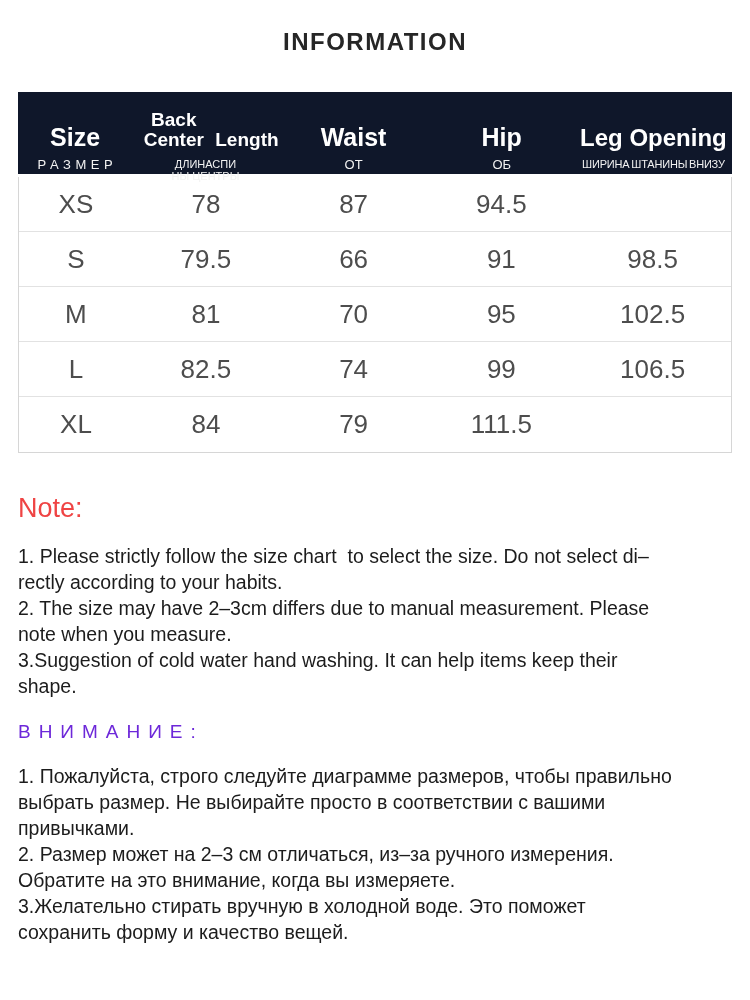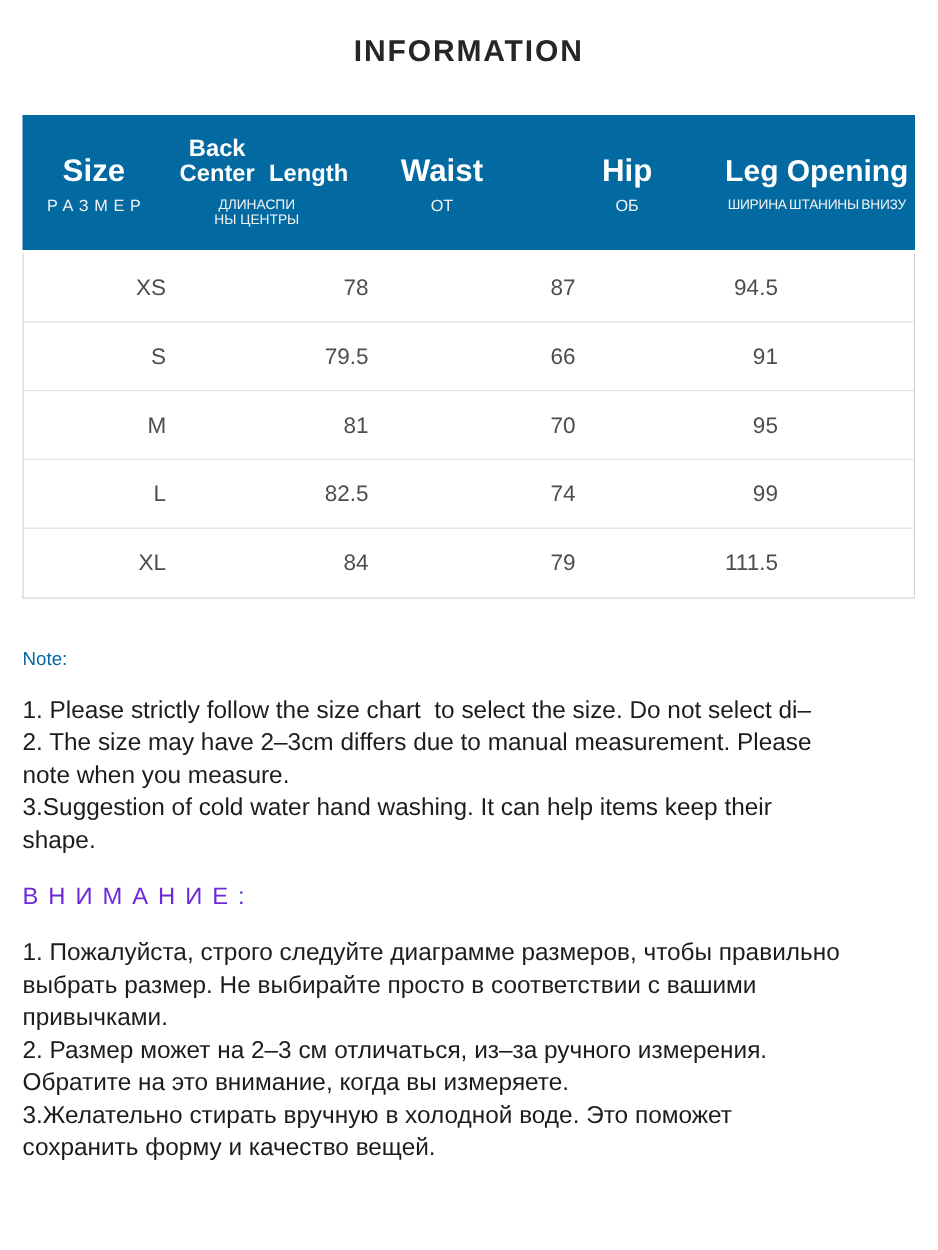--- a/index.html
+++ b/index.html
@@ -9,47 +9,47 @@
     font-family:"Liberation Sans", sans-serif; position:relative;
   }
   .title {
     padding-top:28px; text-align:center;
     font-size:24px; font-weight:bold; letter-spacing:1.5px; color:#262626;
   }
   
   .size-table { margin:36px 18px 0 18px; }
   .thead {
     display:grid; grid-template-columns:16% 20.5% 21% 20.5% 22%;
-    background:#0369a1; color:#ffffff; height:108px;
+    background:#0f172a; color:#ffffff; height:82px;
   }
   .hc { display:flex; flex-direction:column; align-items:center; justify-content:flex-start; padding-top:12px; }
   .hmain {
     height:46px; display:flex; align-items:flex-end; justify-content:center;
     font-weight:bold; font-size:25px; line-height:1.05; text-align:center;
   }
   .hmain.two { font-size:19px; line-height:20px; justify-content:flex-end; }
   .hmain.narrow { font-size:24px; }
   .hsub {
     margin-top:8px; font-size:13px; line-height:14px; text-align:right; color:#f2f2f2;
     display:flex; flex-direction:column; align-items:center;
   }
   .hsub.spaced { letter-spacing:0.35em; padding-left:0.35em; }
   .hsub.tiny { font-size:11px; line-height:12px; }
   .hsub.condensed { font-size:11px; line-height:12px; letter-spacing:-0.2px; word-spacing:-1px; }
   .tbody { margin-top:3px; border:1px solid #d6d6d6; border-top:none; }
   .trow {
     display:grid; grid-template-columns:16% 20.5% 21% 20.5% 22%;
-    height:55px; align-items:center; text-align:right;
-    font-size:18px; color:#4d4d4d; border-bottom:1px solid #e2e2e2;gap:16px;
+    height:55px; align-items:center; text-align:center;
+    font-size:26px; color:#4d4d4d; border-bottom:1px solid #e2e2e2;
   }
   .trow:last-child { border-bottom:none; }
   .trow .cell { font-weight:normal; }
   
   .notes { margin:0 18px; }
-  .note-heading { margin-top:40px; font-size:15px; color:#0369a1; }
+  .note-heading { margin-top:40px; font-size:27px; color:#ef4444; }
   .note-lines { margin-top:19px; }
   .nline { font-size:19.5px; line-height:26px; color:#1c1c1c; white-space:pre; }
   .attention-heading { margin-top:22px; font-size:19px; color:#6d28d9; letter-spacing:0.42em; }
   .ru-lines { margin-top:20px; }
 </style>
 </head>
 <body>
 
 <div class="page">
 
@@ -121,20 +121,21 @@
         <div class="cell">111.5</div>
       </div>
     </div>
   </div>
 
   <div class="notes">
 
     <div class="note-heading">Note:</div>
     <div class="note-lines">
       <div class="nline">1. Please strictly follow the size chart  to select the size. Do not select di–</div>
+      <div class="nline">rectly according to your habits.</div>
       <div class="nline">2. The size may have 2–3cm differs due to manual measurement. Please</div>
       <div class="nline">note when you measure.</div>
       <div class="nline">3.Suggestion of cold water hand washing. It can help items keep their</div>
       <div class="nline">shape.</div>
     </div>
 
     <div class="attention-heading">ВНИМАНИЕ:</div>
     <div class="note-lines ru-lines">
       <div class="nline">1. Пожалуйста, строго следуйте диаграмме размеров, чтобы правильно</div>
       <div class="nline">выбрать размер. Не выбирайте просто в соответствии с вашими</div>

